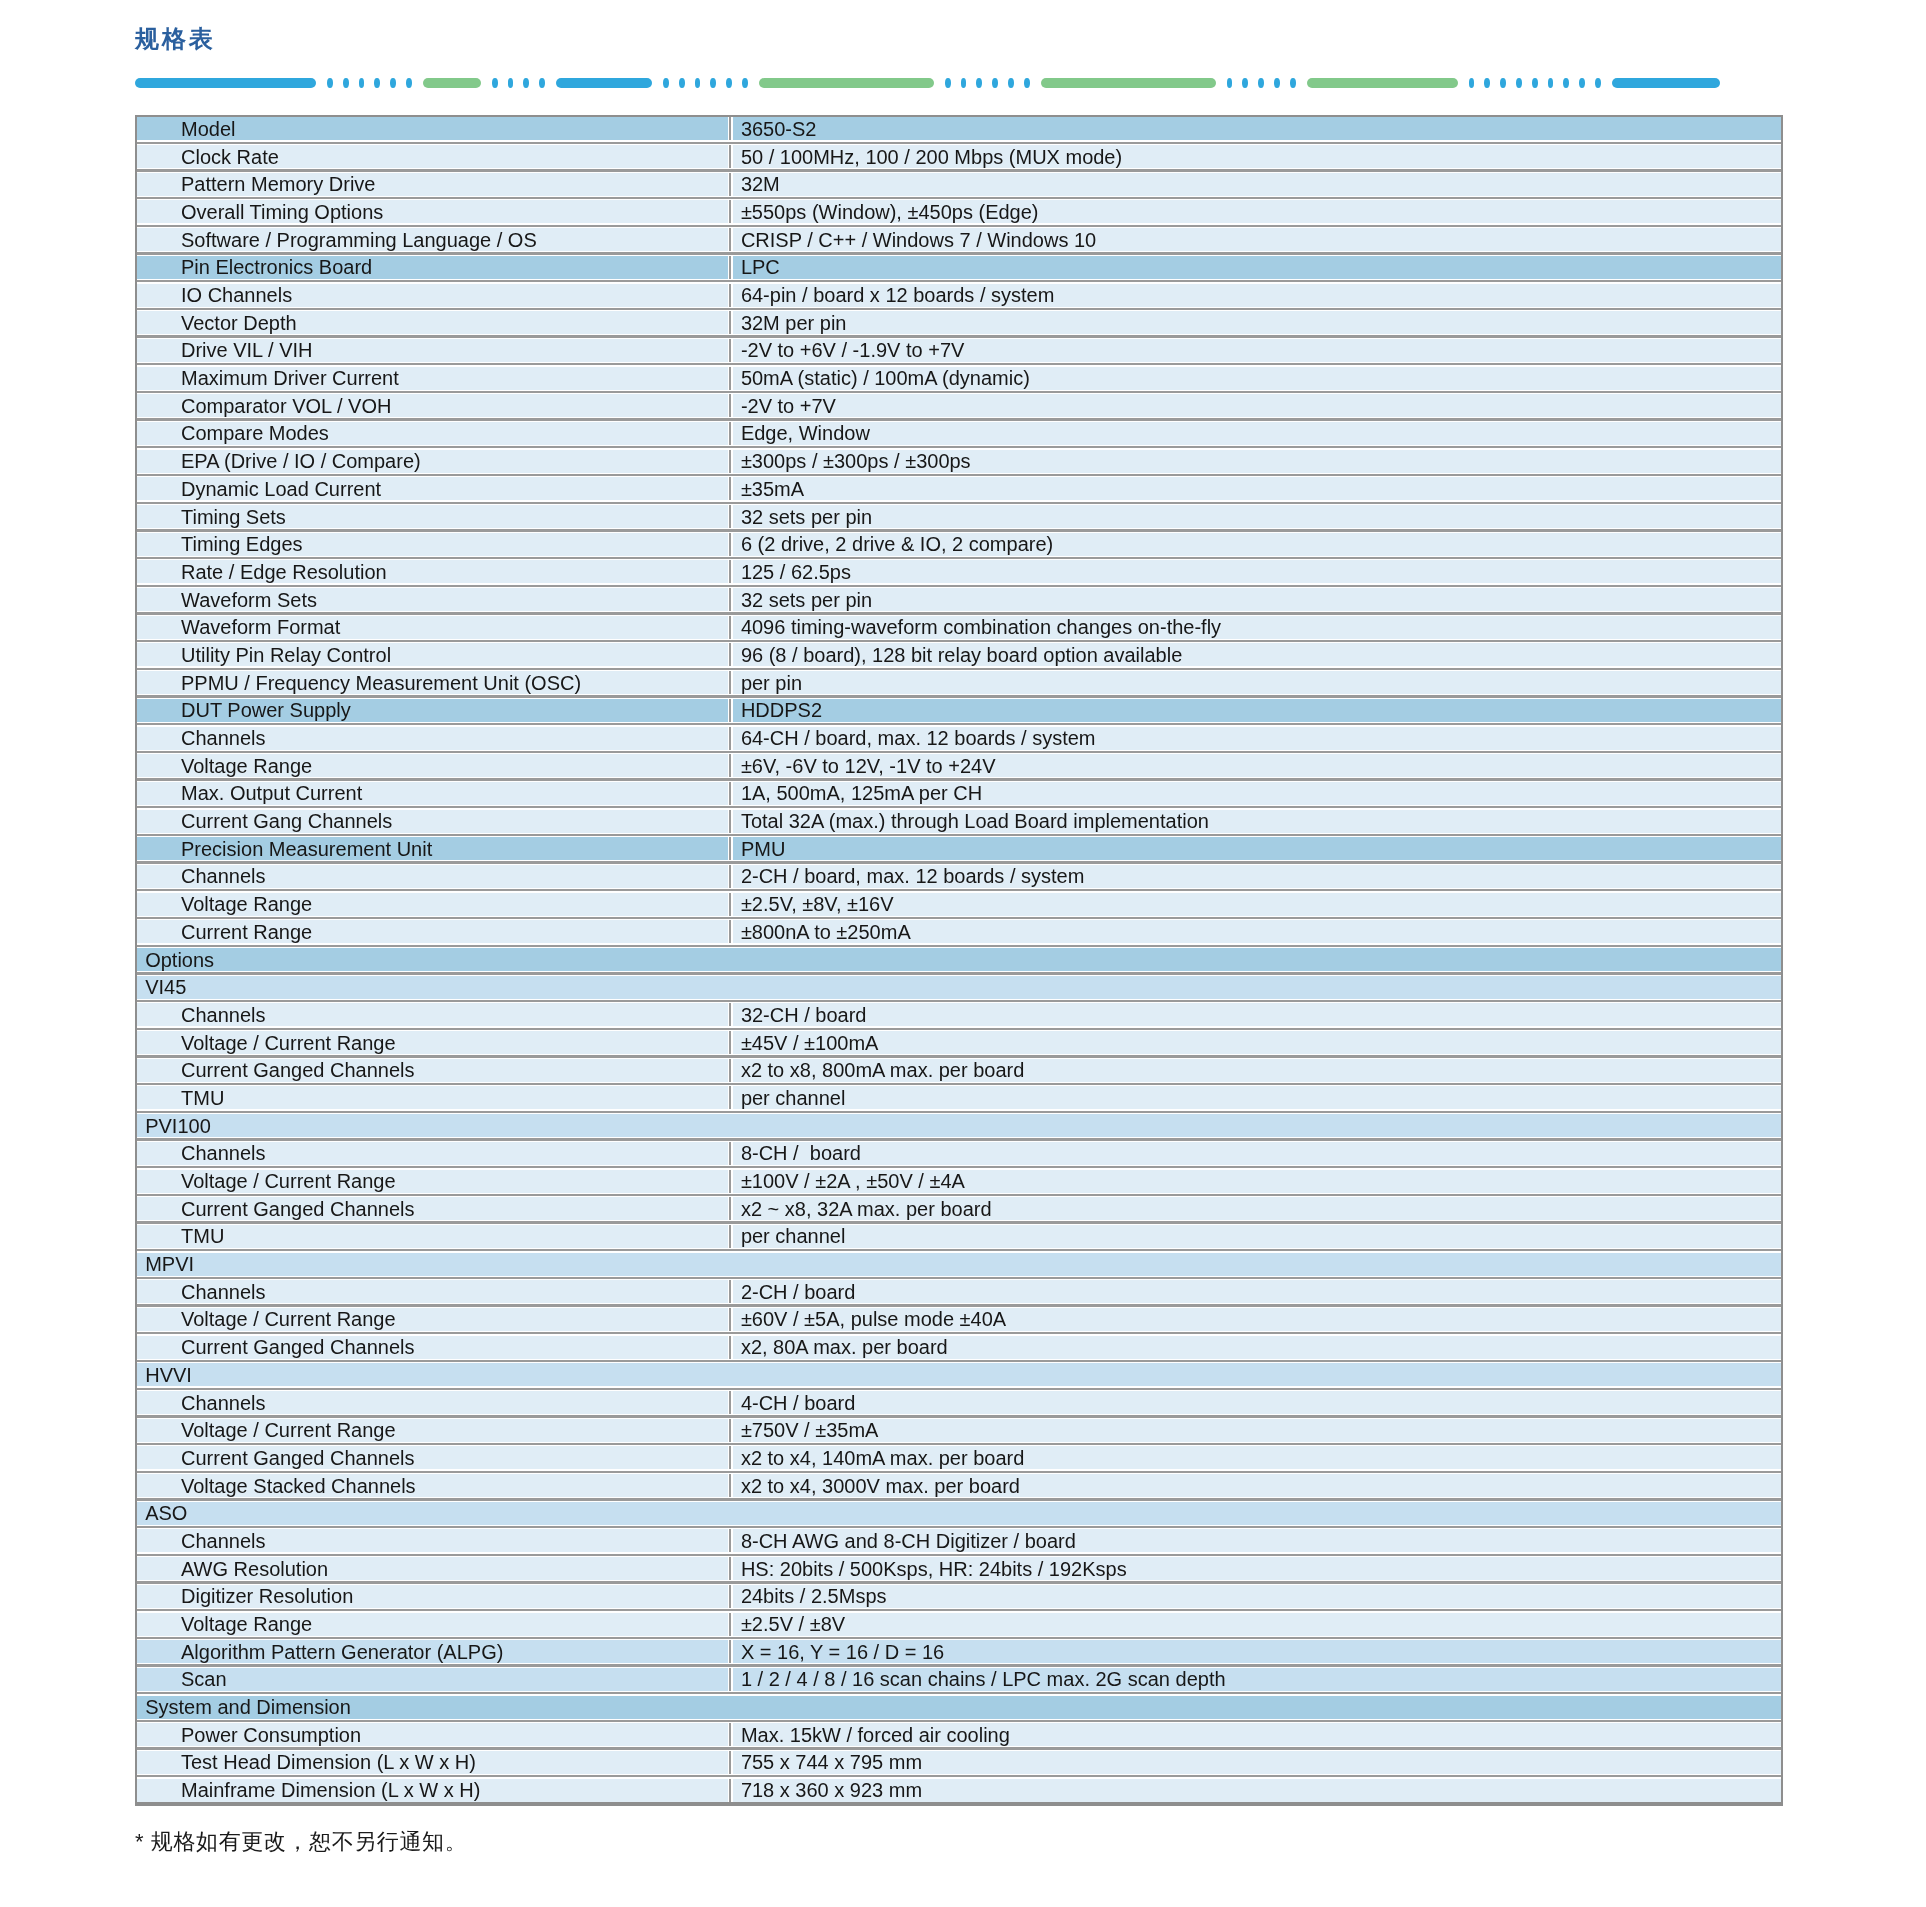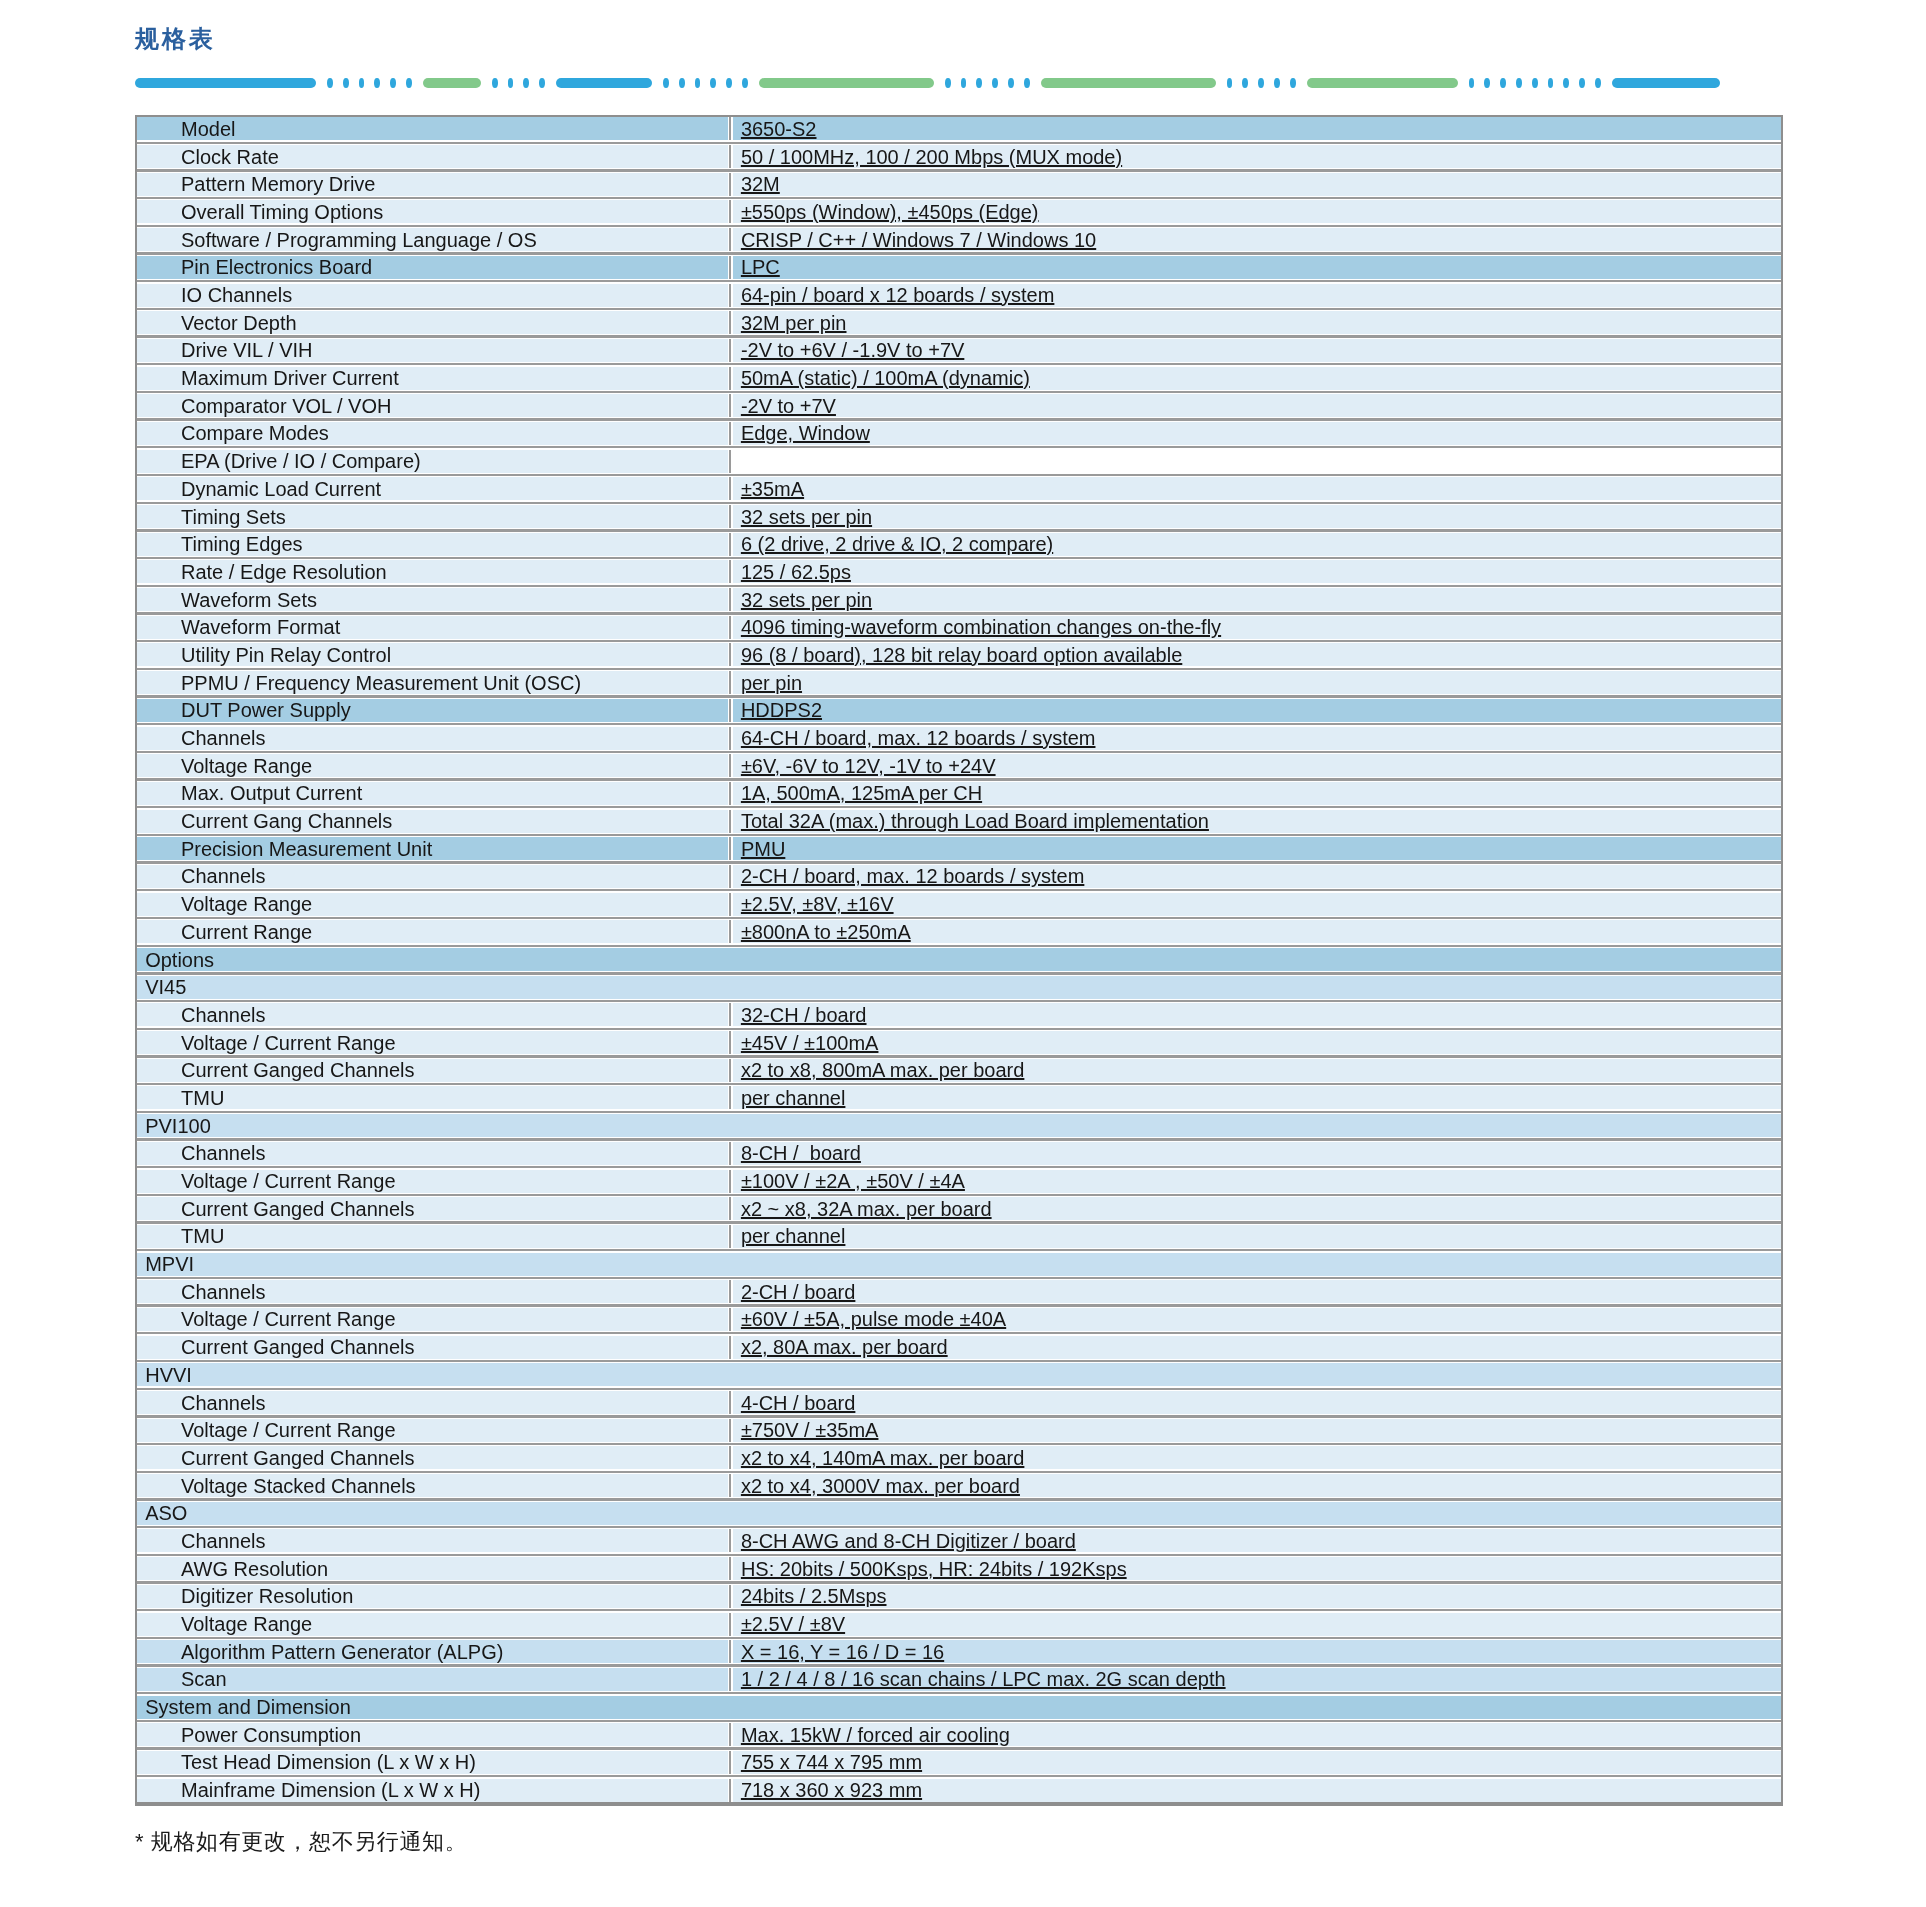--- a/index.html
+++ b/index.html
@@ -68,21 +68,21 @@
     display: flex;
     align-items: center;
     padding-left: 8.2px;
     font-size: 20px;
     color: var(--text_color);
     line-height: 1;
     overflow: visible;
   }
   .cell span { white-space: pre; }
   .cell-left  { width: 547px; flex: 0 0 auto; padding-left: 44px; }
-  .cell-right { flex: 1 1 auto; text-decoration: underline; }
+  .cell-right { flex: 1 1 auto; }
   .cell-full  { flex: 1 1 auto; }
   .vdiv {
     width: 4.7px;
     flex: 0 0 auto;
     background: #ffffff;
     position: relative;
   }
   .vdiv::before {
     content: "";
     position: absolute;
@@ -295,20 +295,23 @@
         <div class="cell cell-right">
           <span>Edge, Window</span>
         </div>
       </div>
       <div class="hsep"></div>
       <div class="row item">
         <div class="cell cell-left">
           <span>EPA (Drive / IO / Compare)</span>
         </div>
         <div class="vdiv"></div>
+        <div class="cell cell-right">
+          <span>±300ps / ±300ps / ±300ps</span>
+        </div>
       </div>
       <div class="hsep"></div>
       <div class="row item">
         <div class="cell cell-left">
           <span>Dynamic Load Current</span>
         </div>
         <div class="vdiv"></div>
         <div class="cell cell-right">
           <span>±35mA</span>
         </div>

